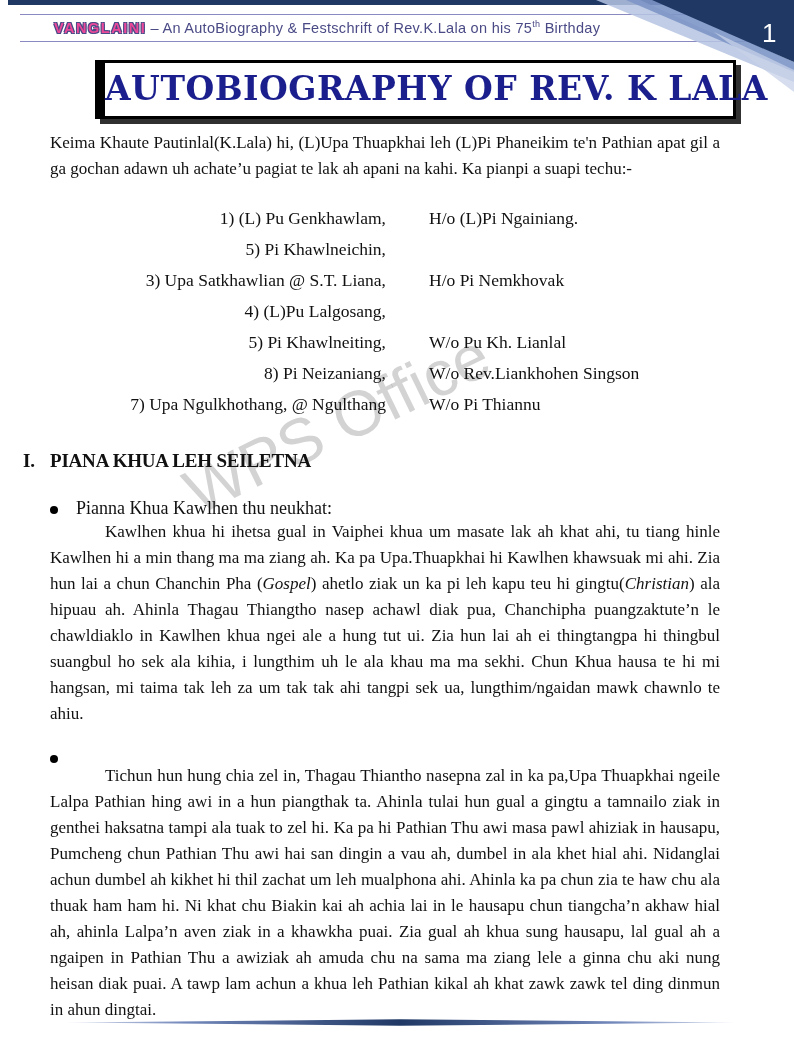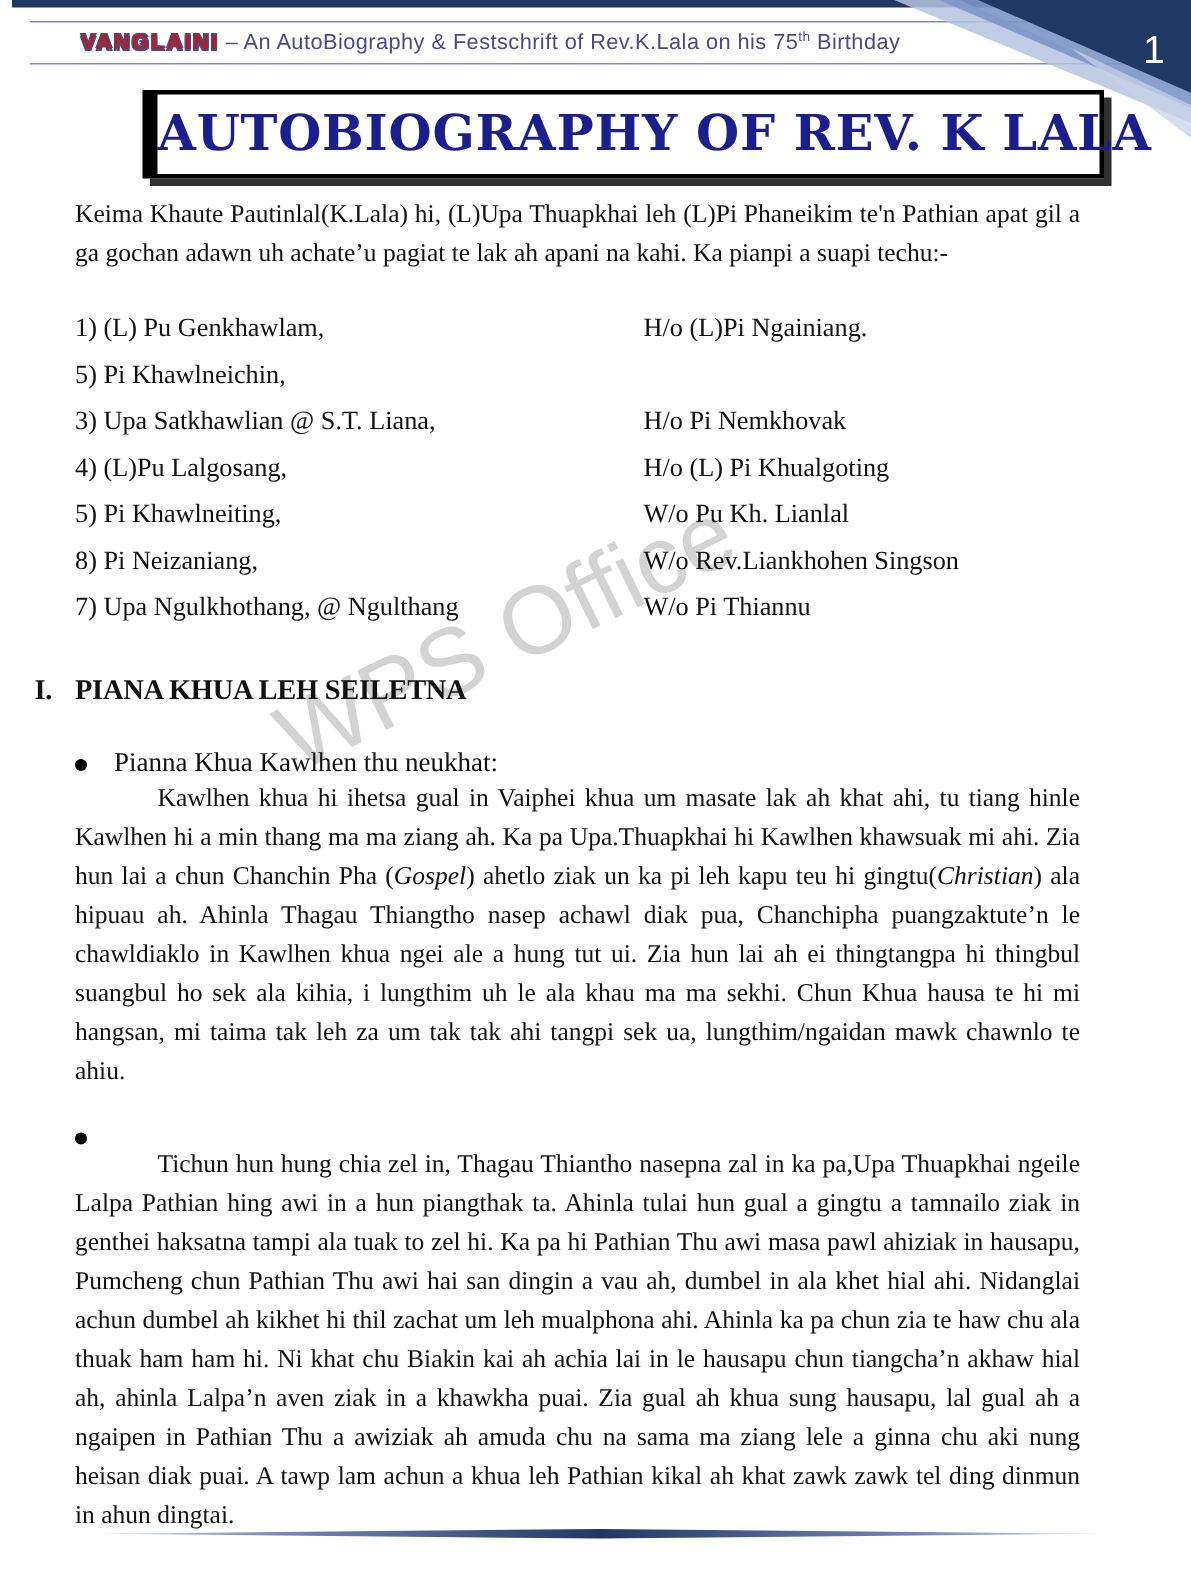--- a/index.html
+++ b/index.html
@@ -30,21 +30,21 @@
     border-bottom:1px solid #8a8ac0;
     padding:4px 0 5px 34px;
     z-index:2;
     font-family:"Liberation Sans",sans-serif;
     font-size:14.5px;
     color:#4a4a86;
     letter-spacing:.3px;
   }
   .brand{
     font-weight:bold;letter-spacing:1.5px;
-    color:#b91c1c;
+    color:#ec4899;
     text-shadow:-1px -1px 0 #4a4a86,1px -1px 0 #4a4a86,-1px 1px 0 #4a4a86,1px 1px 0 #4a4a86;
   }
   .header sup{font-size:9px;text-align:right;}
   
   .title-box{
     position:absolute;top:60px;left:95px;width:628px;
     border:3px solid #000;
     border-left-width:10px;
     box-shadow:5px 5px 0 rgba(25,25,25,.9);
     background:#fff;
@@ -64,21 +64,21 @@
   
   .content{
     position:absolute;top:130px;left:50px;width:670px;z-index:2;
   }
   .para{
     font-size:17px;line-height:26px;text-align:justify;margin:0;
   }
   .indent{text-indent:55px;}
   .siblings{margin-top:21px;}
   .sib-row{display:flex;line-height:31px;font-size:17.5px;}
-  .sib-name{width:336px;}
+  .sib-name{width:336px;text-align:right;}
   .sib-rel{flex:1;margin-left:43px;}
   .section-head{
     display:flex;margin:30px 0 0 -27px;
     font-weight:bold;font-size:19px;letter-spacing:-.2px;
   }
   .section-num{width:27px;}
   .section-title{
     text-decoration-thickness:2px;
     text-underline-offset:3px;
   }
@@ -144,21 +144,20 @@
     </div>
     <div class="sib-row">
       <span class="sib-name">5) Pi Khawlneichin,</span>
     </div>
     <div class="sib-row">
       <span class="sib-name">3) Upa Satkhawlian @ S.T. Liana,</span>
       <span class="sib-rel">H/o Pi Nemkhovak</span>
     </div>
     <div class="sib-row">
       <span class="sib-name">4) (L)Pu Lalgosang,</span>
-      <span class="sib-rel">H/o (L) Pi Khualgoting</span>
     </div>
     <div class="sib-row">
       <span class="sib-name">5) Pi Khawlneiting,</span>
       <span class="sib-rel">W/o Pu Kh. Lianlal</span>
     </div>
     <div class="sib-row">
       <span class="sib-name">8) Pi Neizaniang,</span>
       <span class="sib-rel">W/o Rev.Liankhohen Singson</span>
     </div>
     <div class="sib-row">

